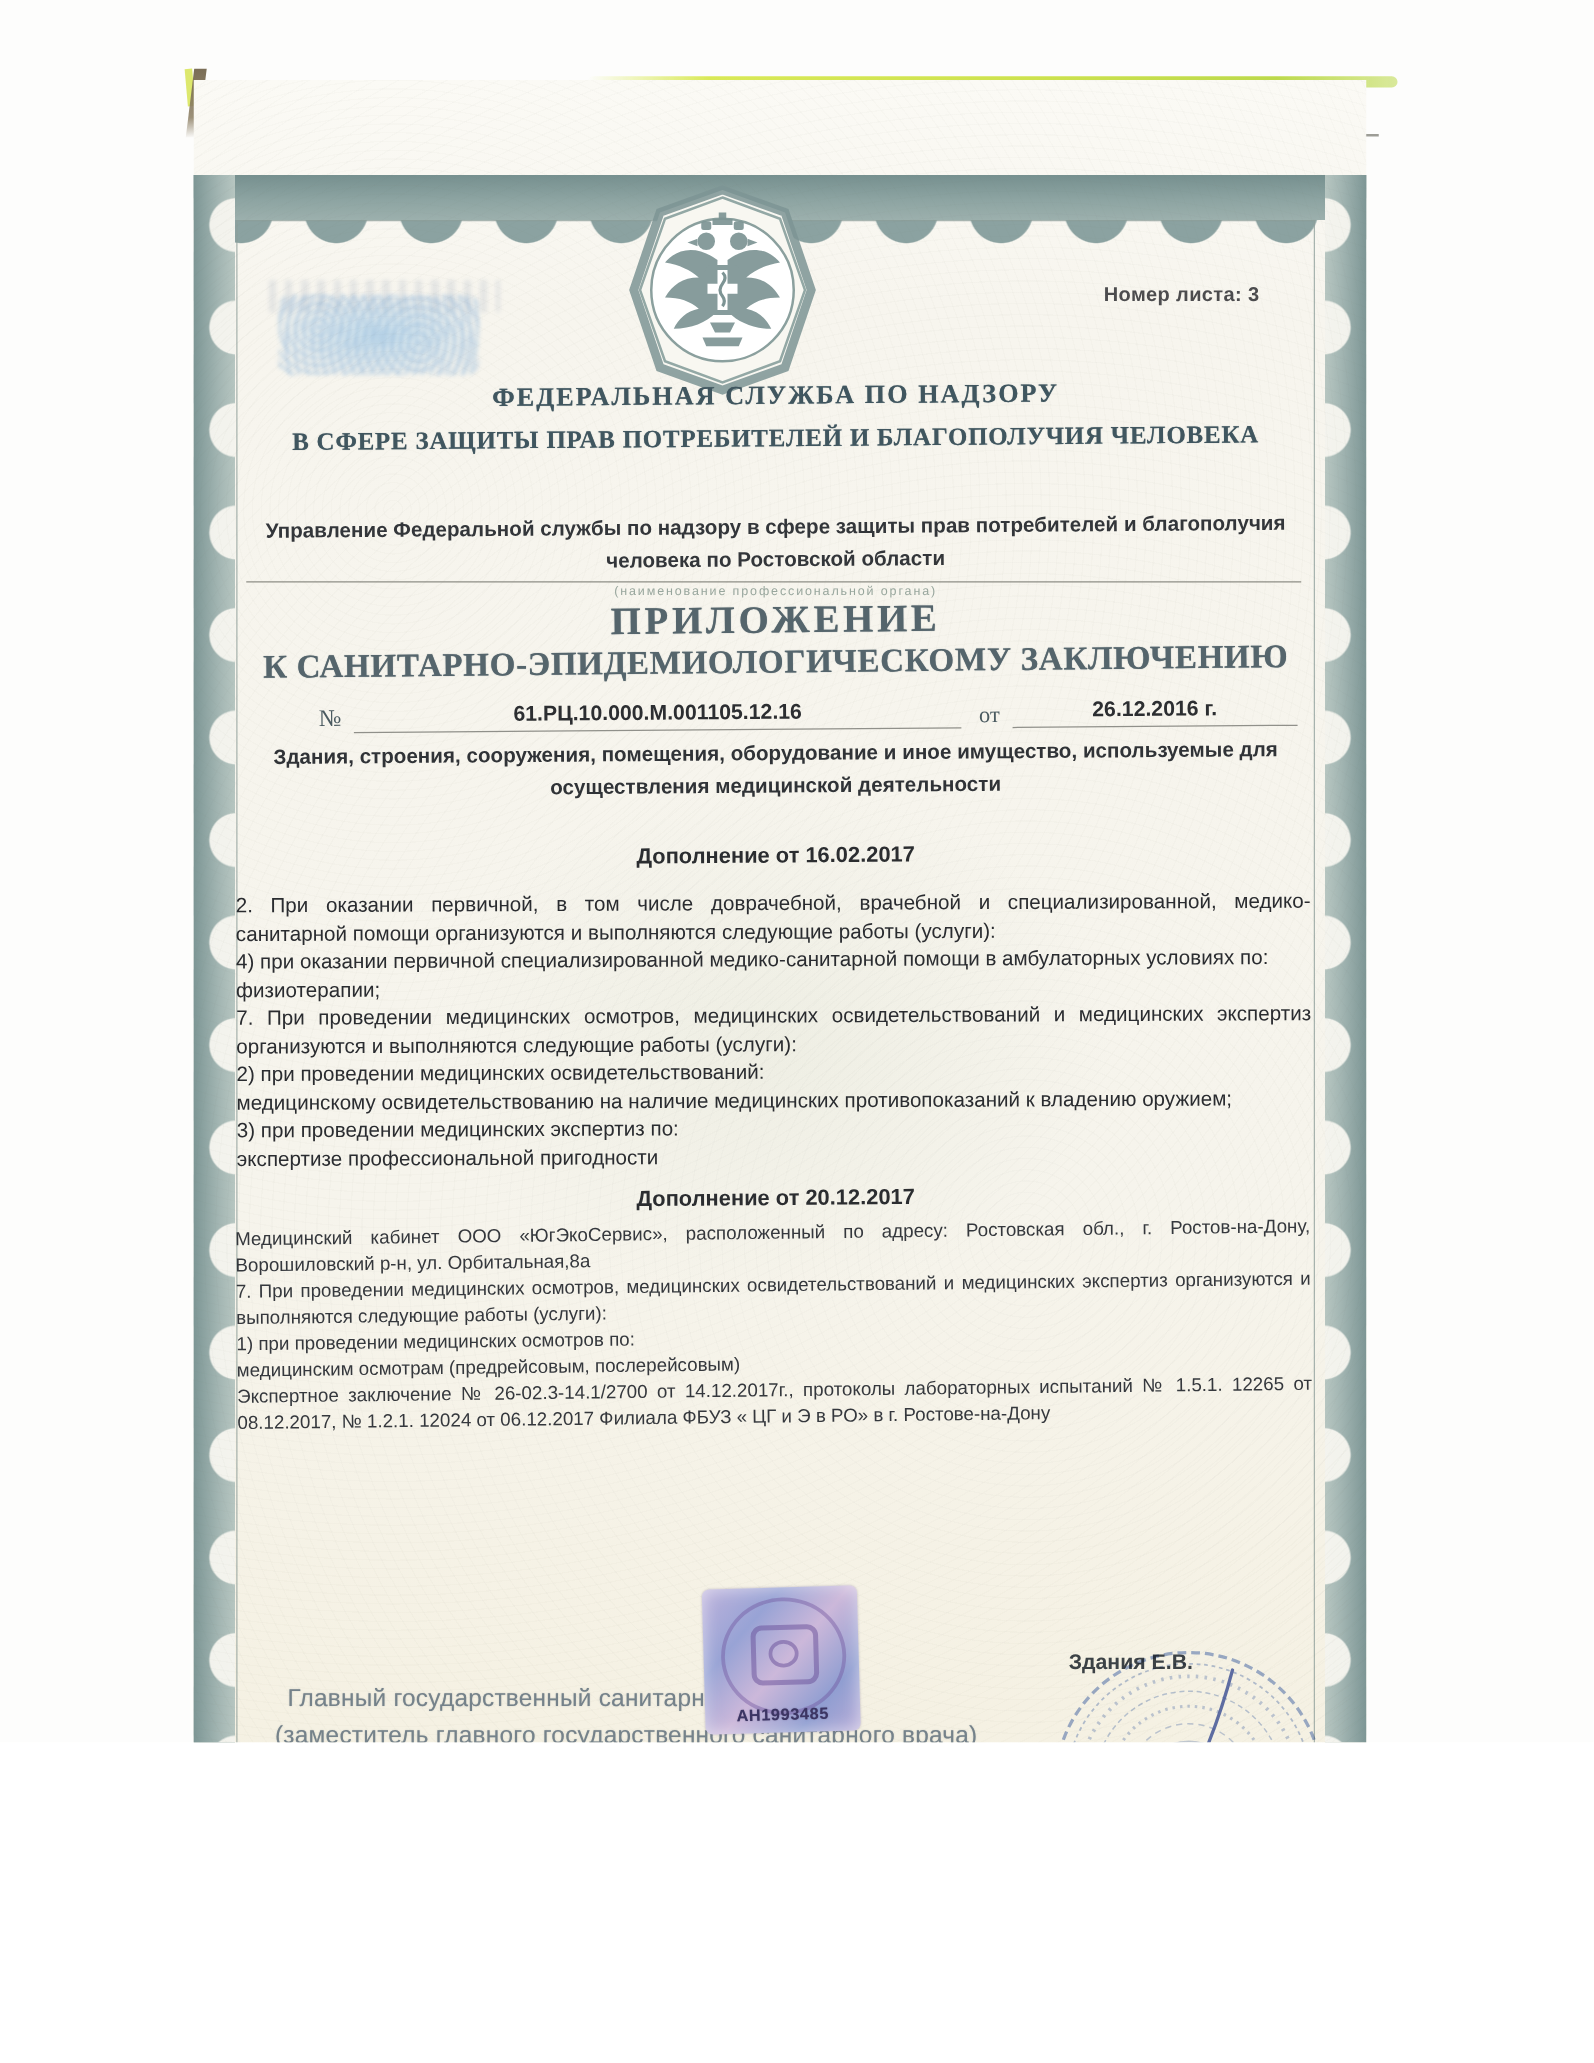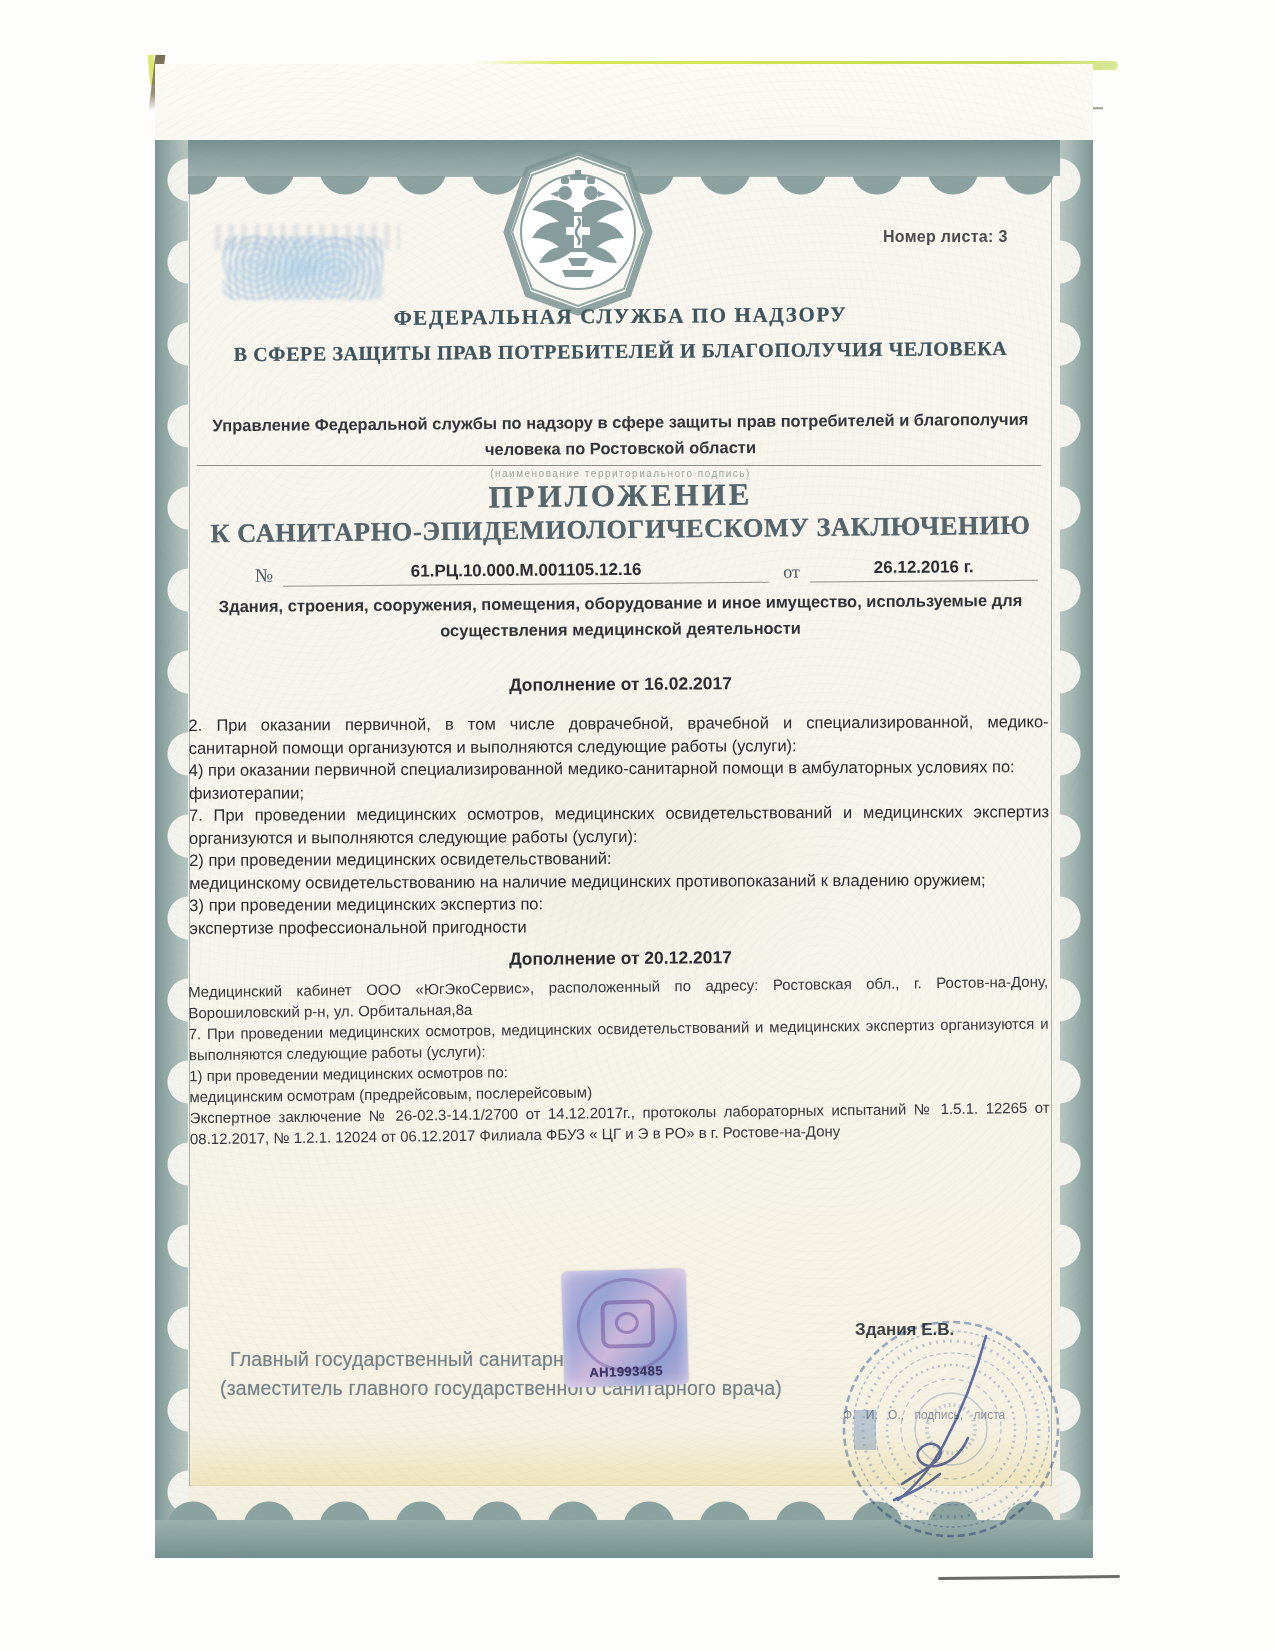--- a/index.html
+++ b/index.html
@@ -1,16 +1,16 @@
 <!DOCTYPE html>
 <html><head>
 <meta charset="utf-8">
 <style>
   html,body{margin:0;padding:0;background:#ffffff;}
-  #canvas{position:relative;width:1275px;height:1650px;background:#fdfdfc;overflow:hidden;
+  #canvas{position:relative;width:1275px;height:1394px;background:#fdfdfc;overflow:hidden;
           font-family:"Liberation Sans",sans-serif;}
 
   
   .scan-topline{position:absolute;left:158px;top:106px;width:945px;height:2px;
                 background:#7c7c74;opacity:.75;transform:rotate(.15deg);}
   .scan-green{position:absolute;left:470px;top:61px;width:648px;height:9px;border-radius:5px;
               background:linear-gradient(90deg,rgba(217,233,87,0) 0%,#d9e957 15%,#cde24e 55%,#bcd94b 85%,rgba(188,217,75,.55) 100%);
               filter:blur(.4px);}
   .scan-fold{position:absolute;left:152px;top:55px;width:10px;height:55px;
              background:linear-gradient(175deg,#6b5d43,#91846a 70%,rgba(145,132,106,0));
@@ -193,21 +193,21 @@
     </svg>
 
     <div class="txt sheetno">Номер листа: 3</div>
 
     <div class="txt center serifhead h1 rot">ФЕДЕРАЛЬНАЯ СЛУЖБА ПО НАДЗОРУ</div>
     <div class="txt center serifhead h2 rot">В СФЕРЕ ЗАЩИТЫ ПРАВ ПОТРЕБИТЕЛЕЙ И БЛАГОПОЛУЧИЯ  ЧЕЛОВЕКА</div>
 
     <div class="txt center auth auth1 rot">Управление Федеральной службы по надзору в сфере защиты прав потребителей и благополучия</div>
     <div class="txt center auth auth2 rot">человека  по Ростовской области</div>
     <div class="auth-rule"></div>
-    <div class="txt center auth-cap">(наименование территориального подпись)</div>
+    <div class="txt center auth-cap">(наименование профессиональной органа)</div>
 
     <div class="txt center serifhead t1">ПРИЛОЖЕНИЕ</div>
     <div class="txt center serifhead t2">К САНИТАРНО-ЭПИДЕМИОЛОГИЧЕСКОМУ ЗАКЛЮЧЕНИЮ</div>
 
     <div class="txt numrow rot">
       <span class="no">№</span>
       <span class="u1">61.РЦ.10.000.М.001105.12.16</span>
       <span class="ot">от</span>
       <span class="u2">26.12.2016 г.</span>
     </div>

